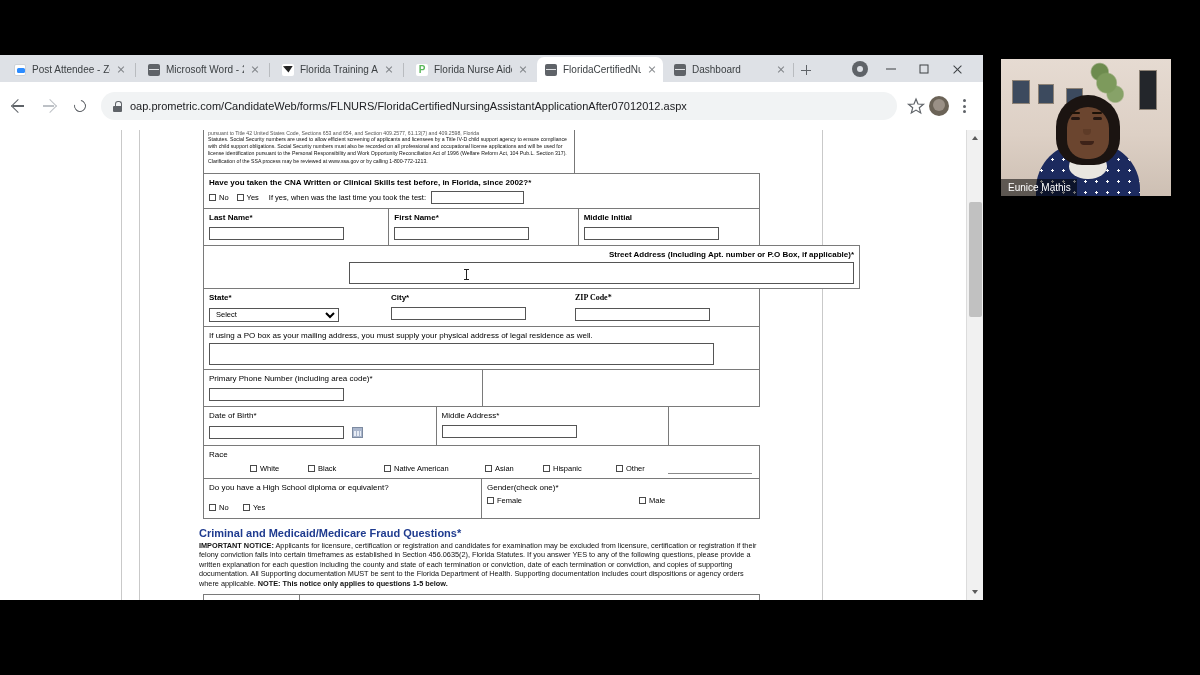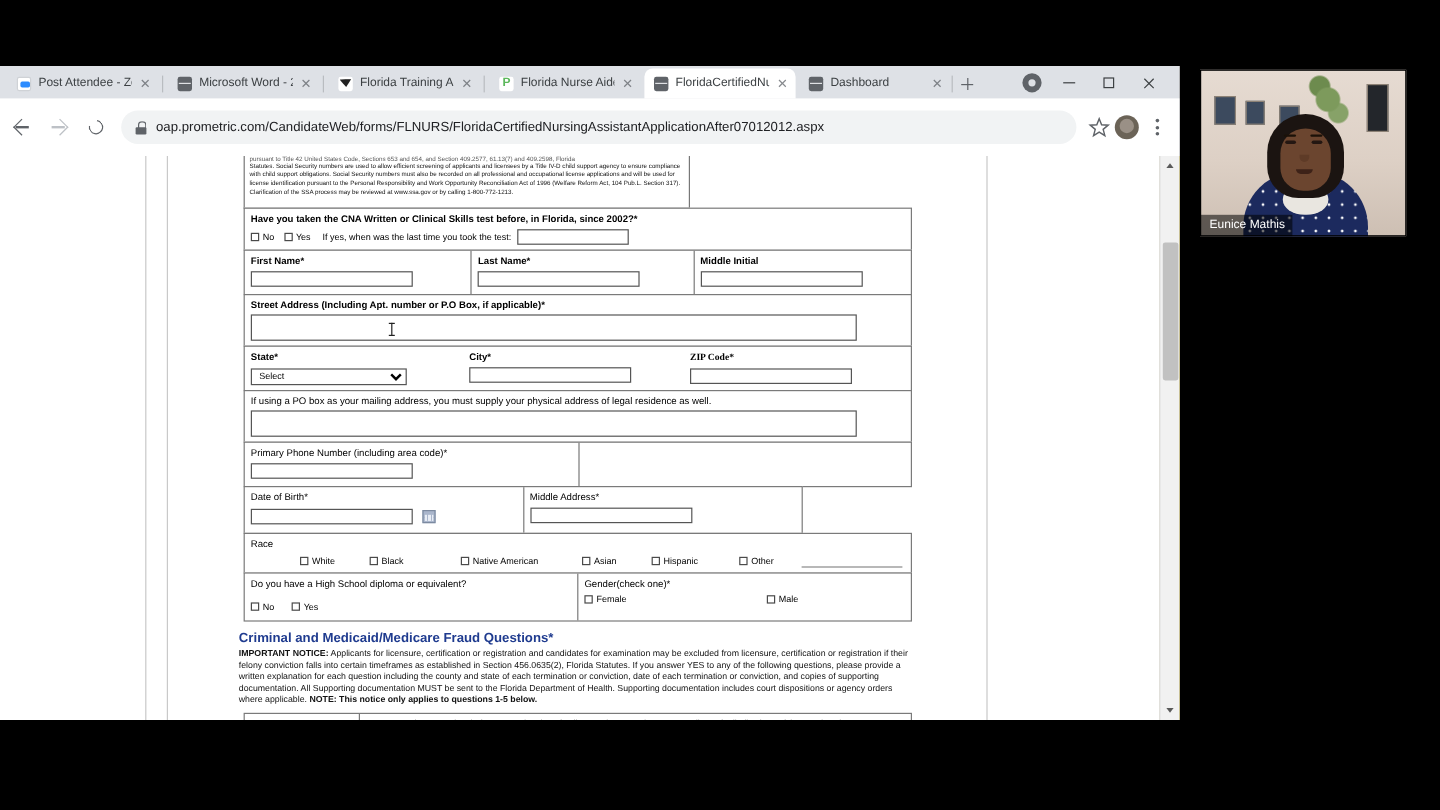--- a/index.html
+++ b/index.html
@@ -178,21 +178,21 @@
     width:22px; height:24px; flex:0 0 22px; position:relative; margin-right:8px;
   }
   #menu-ic span{
     position:absolute; left:10px; width:3px; height:3px; border-radius:50%;
     background:#5f6368;
   }
 
   
   #viewport{
     position:absolute; left:0; top:75px; width:983px; height:470px;
-    background:#fde047; overflow:hidden;
+    background:#c4b5fd; overflow:hidden;
   }
   #page-canvas{
     position:absolute; left:0; top:0; width:966px; height:470px;
     background:#ffffff;
   }
   
   .col-rule{
     position:absolute; top:0; width:1px; height:470px; background:#c9c9c9;
   }
 
@@ -487,36 +487,36 @@
             <label class="cbwrap" style="margin-right:10px;">
               <span class="cbx"></span><span>Yes</span>
             </label>
             <span class="ftext">If yes, when was the last time you took the test:</span>
             <span class="fin" style="width:93px;margin-left:5px;"></span>
           </div>
         </div>
 
         <div class="frow" style="padding:0;width:557px;">
           <div class="cellgrid">
+            <div class="cell b-right" style="width:186px;padding:3px 5px 4px 5px;">
+              <div class="flabel">Last Name*</div>
+              <div class="fin" style="width:135px;margin-top:2px;"></div>
+            </div>
             <div class="cell b-right" style="width:190px;padding:3px 5px 4px 5px;">
               <div class="flabel">First Name*</div>
               <div class="fin" style="width:135px;margin-top:2px;"></div>
             </div>
-            <div class="cell b-right" style="width:186px;padding:3px 5px 4px 5px;">
-              <div class="flabel">Last Name*</div>
-              <div class="fin" style="width:135px;margin-top:2px;"></div>
-            </div>
             <div class="cell" style="width:181px;padding:3px 5px 4px 5px;">
               <div class="flabel">Middle Initial</div>
               <div class="fin" style="width:135px;margin-top:2px;"></div>
             </div>
           </div>
         </div>
 
-        <div class="frow" style="width:557px;">
+        <div class="frow" style="width:657px;text-align:right;">
           <div class="flabel">Street Address (Including Apt. number or P.O Box, if applicable)*</div>
           <div class="fin" style="width:505px;height:22px;margin-top:2px;position:relative;">
             <span id="street-caret"></span>
           </div>
         </div>
 
         <div class="frow" style="width:557px;">
           <div style="display:flex;">
             <div style="width:183px;">
               <div class="flabel">State*</div>

